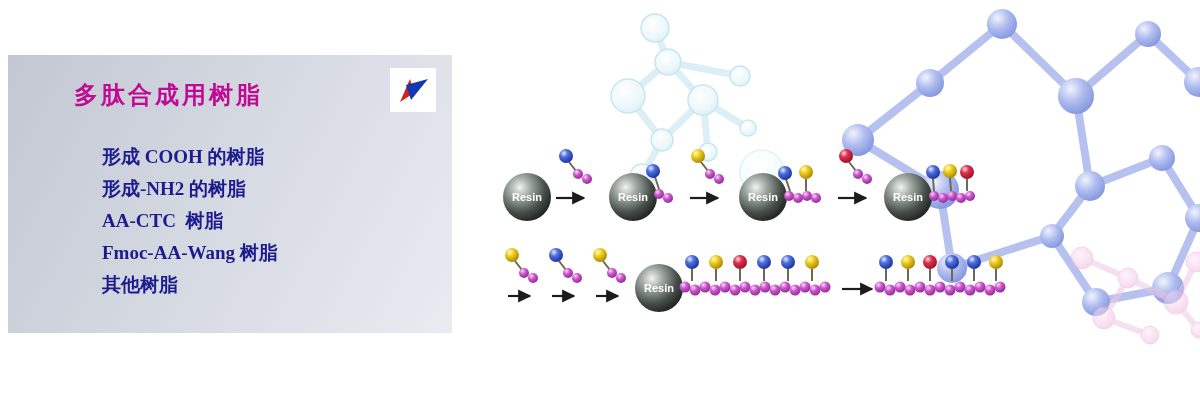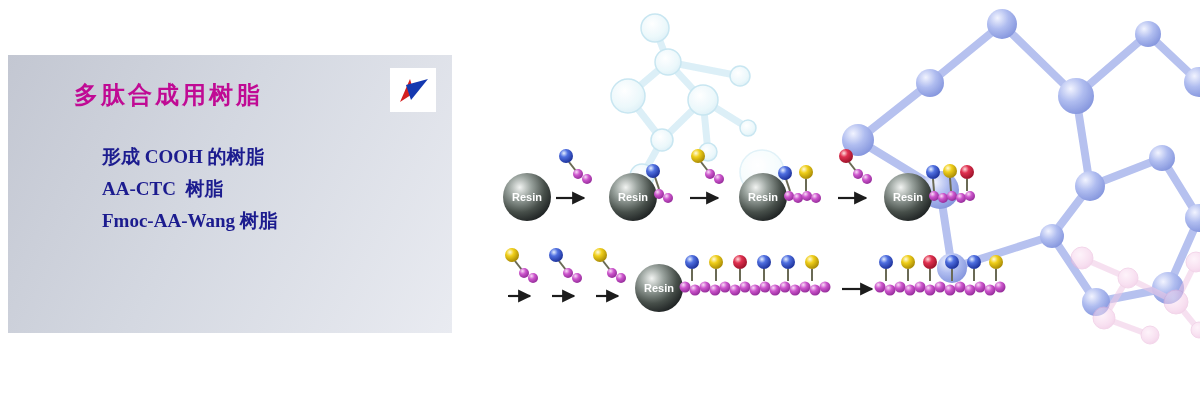--- a/index.html
+++ b/index.html
@@ -322,18 +322,20 @@
   <div class="panel">
     <h1 class="panel-title">多肽合成用树脂</h1>
     <div class="logo-box">
       <svg width="32" height="28" viewBox="0 0 32 28">
         <polygon points="3,26 13,3 17,17" fill="#d42020"></polygon>
         <polygon points="9,9 31,3 14,24" fill="#1438b0"></polygon>
       </svg>
     </div>
     <ul class="menu">
       <li>形成 COOH 的树脂</li>
+      <li>形成-NH2 的树脂</li>
       <li>AA-CTC  树脂</li>
       <li>Fmoc-AA-Wang 树脂</li>
+      <li>其他树脂</li>
     </ul>
   </div>
 
 </div>
 
 </body></html>

